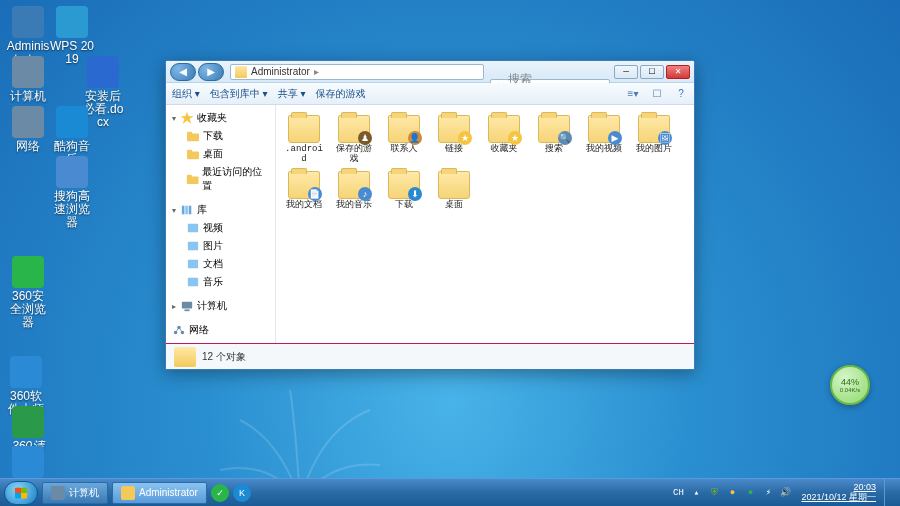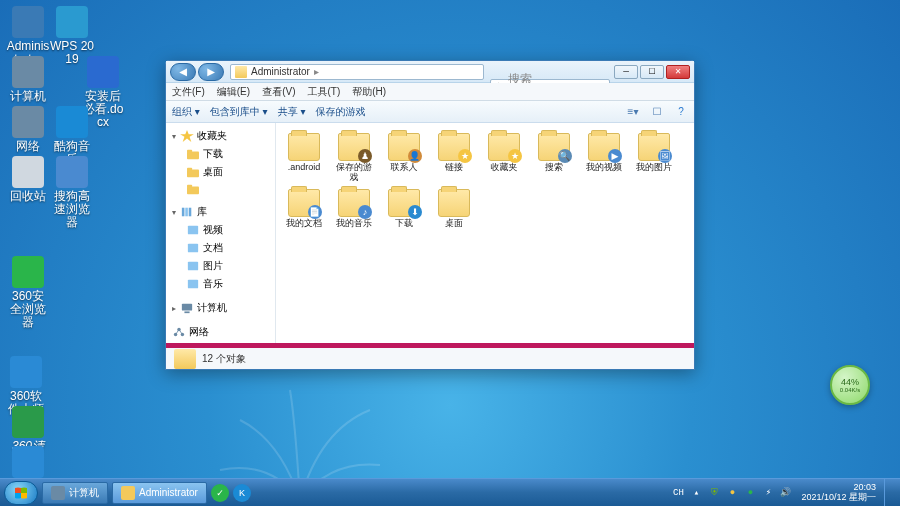--- a/index.html
+++ b/index.html
@@ -52,40 +52,40 @@
 .sgroup .shead .sico { width:14px; height:12px; margin-right:3px; }
 .sgroup .sitem { display:flex; align-items:center; padding:2px 6px 2px 20px; cursor:pointer; }
 .sgroup .sitem .sico { width:14px; height:12px; margin-right:3px; }
 
 .content { flex:1; padding:10px 8px; display:flex; flex-wrap:wrap; align-content:flex-start; gap:6px 10px; overflow:auto; }
 .fitem { width:40px; text-align:center; cursor:pointer; }
 .fitem .fimg { width:32px; height:28px; margin:0 auto 2px; position:relative; }
 .fitem .fimg .folder { width:100%; height:100%; background:linear-gradient(#ffe9a8 0%,#f6d477 100%); border-radius:2px 2px 3px 3px; position:relative; border:1px solid #d9b95a; }
 .fitem .fimg .folder:before { content:""; position:absolute; top:-4px; left:2px; width:14px; height:5px; background:#f6d477; border:1px solid #d9b95a; border-bottom:none; border-radius:2px 2px 0 0; }
 .fitem .fimg .badge { position:absolute; right:-2px; bottom:-2px; width:14px; height:14px; border-radius:50%; display:flex; align-items:center; justify-content:center; font-size:9px; color:#fff; }
-.fitem .flbl { font-size:9px; color:#222; line-height:1.1; word-break:break-all; }
-
-.status { height:26px; border-top:5px solid #be185d; background:#f5f8fb; display:flex; align-items:center; padding:0 8px; font-size:10px; color:#333; gap:6px; }
+.fitem .flbl { font-size:9px; color:#222; line-height:1.1; word-break:break-all;font-family:Liberation Mono, monospace; }
+
+.status { height:26px; border-top:1px solid #be185d; background:#f5f8fb; display:flex; align-items:center; padding:0 8px; font-size:10px; color:#333; gap:6px; }
 .status .sfico { width:22px; height:20px; background:linear-gradient(#ffe9a8,#f3c95b); border-radius:2px; position:relative; }
 
 
 .netbadge { position:absolute; right:30px; top:365px; width:40px; height:40px; border-radius:50%; background:radial-gradient(circle at 35% 30%,#d4f5c8,#8ed96a); border:2px solid #6ab844; display:flex; flex-direction:column; align-items:center; justify-content:center; font-size:9px; color:#2a6a1a; box-shadow:0 2px 6px rgba(0,0,0,.3); }
 .netbadge .sub { font-size:6px; }
 
 
 .taskbar { position:absolute; left:0; right:0; bottom:0; height:28px; background:linear-gradient(#4a8acb,#2a6aa5 50%,#1a5a95); border-top:1px solid #5a9adb; display:flex; align-items:center; padding:0 4px; gap:4px; }
 .start { width:34px; height:24px; border-radius:12px; background:radial-gradient(circle at 40% 35%,#88d8f8,#1a7ac5); border:1px solid #0a5a95; display:flex; align-items:center; justify-content:center; cursor:pointer; }
 .start svg { width:16px; height:16px; }
 .tbitem { height:22px; padding:0 8px; background:linear-gradient(#6aa8db,#3a7ab5); border:1px solid #2a6aa5; border-radius:2px; display:flex; align-items:center; gap:4px; font-size:10px; color:#fff; cursor:pointer; }
 .tbitem.active { background:linear-gradient(#8ac4f0,#5a9adb); }
 .tbitem .tico { width:14px; height:14px; border-radius:2px; }
 .tbtray { width:18px; height:18px; border-radius:50%; display:flex; align-items:center; justify-content:center; cursor:pointer; }
 .tray { margin-left:auto; display:flex; align-items:center; gap:4px; padding-right:4px; }
 .tray .tic { width:14px; height:14px; display:flex; align-items:center; justify-content:center; font-size:9px; color:#fff; cursor:pointer;font-family:Liberation Mono, monospace; }
-.clock { color:#fff; font-size:9px; text-align:right; line-height:1.1; padding:0 4px; cursor:pointer; }
+.clock { color:#fff; font-size:9px; text-align:right; line-height:1.1; padding:0 4px; cursor:pointer;text-decoration:underline; }
 .showdesk { width:8px; height:28px; border-left:1px solid #5a9adb; cursor:pointer; }
 
 
 .ico-star { fill:#f5c542; }
 </style>
 </head>
 <body>
 
 <div class="desktop" id="desktop">
     <div class="dicon" style="left: 6px; top: 6px;">
@@ -104,24 +104,20 @@
       <div class="img" style="background:#2a6ad0"></div>
       <div class="lbl">安装后必看.docx</div>
     </div>
     <div class="dicon" style="left: 6px; top: 106px;">
       <div class="img" style="background:#6a8aa5"></div>
       <div class="lbl">网络</div>
     </div>
     <div class="dicon" style="left: 50px; top: 106px;">
       <div class="img" style="background:#1a8ad5"></div>
       <div class="lbl">酷狗音乐</div>
-    </div>
-    <div class="dicon" style="left: 6px; top: 156px;">
-      <div class="img" style="background:#d0d8e0"></div>
-      <div class="lbl">回收站</div>
     </div>
     <div class="dicon" style="left: 50px; top: 156px;">
       <div class="img" style="background:#4a8ad0"></div>
       <div class="lbl">搜狗高速浏览器</div>
     </div>
     <div class="dicon" style="left: 6px; top: 256px;">
       <div class="img" style="background:#2ab54a"></div>
       <div class="lbl">360安全浏览器</div>
     </div>
     <div class="dicon" style="left: 4px; top: 356px;">
@@ -162,27 +158,20 @@
         </svg>
       <span>搜索 Administrator</span>
     </div>
     <div class="win-ctrls">
       <div class="win-ctrl">─</div>
       <div class="win-ctrl">☐</div>
       <div class="win-ctrl close">✕</div>
     </div>
   </div>
 
-  <div class="menubar" id="menubar">
-      <span>文件(F)</span>
-      <span>编辑(E)</span>
-      <span>查看(V)</span>
-      <span>工具(T)</span>
-      <span>帮助(H)</span>
-    </div>
 
   <div class="toolbar">
     <div class="tbtn">组织 ▾</div>
     <div class="tbtn">包含到库中 ▾</div>
     <div class="tbtn">共享 ▾</div>
     <div class="tbtn">保存的游戏</div>
     <div class="spacer"></div>
     <div class="ticon">≡▾</div>
     <div class="ticon">☐</div>
     <div class="ticon" style="color:#2a7ad0">?</div>
@@ -211,20 +200,21 @@
                 <rect x="1" y="4" width="14" height="9" fill="#f3c95b" rx="1"></rect>
                 <rect x="1" y="2" width="6" height="3" fill="#f3c95b" rx="1"></rect>
               </svg>
               <span>桌面</span>
             </div>
             <div class="sitem">
               <svg class="sico" viewBox="0 0 16 14">
                 <rect x="1" y="4" width="14" height="9" fill="#f3c95b" rx="1"></rect>
                 <rect x="1" y="2" width="6" height="3" fill="#f3c95b" rx="1"></rect>
               </svg>
+              <span>最近访问的位置</span>
             </div>
           </div>
       </div>
       <div class="sgroup">
         <div class="shead">
           <span class="tri">▾</span>
           <svg class="sico" viewBox="0 0 16 14">
               <rect x="2" y="2" width="3" height="10" fill="#6aa8db"></rect>
               <rect x="6" y="2" width="3" height="10" fill="#8ac4f0"></rect>
               <rect x="10" y="2" width="3" height="10" fill="#6aa8db"></rect>
@@ -235,27 +225,27 @@
             <div class="sitem">
               <svg class="sico" viewBox="0 0 16 14">
                 <rect x="2" y="2" width="12" height="10" fill="#8ac4f0" rx="1"></rect>
               </svg>
               <span>视频</span>
             </div>
             <div class="sitem">
               <svg class="sico" viewBox="0 0 16 14">
                 <rect x="2" y="2" width="12" height="10" fill="#8ac4f0" rx="1"></rect>
               </svg>
+              <span>图片</span>
+            </div>
+            <div class="sitem">
+              <svg class="sico" viewBox="0 0 16 14">
+                <rect x="2" y="2" width="12" height="10" fill="#8ac4f0" rx="1"></rect>
+              </svg>
               <span>文档</span>
-            </div>
-            <div class="sitem">
-              <svg class="sico" viewBox="0 0 16 14">
-                <rect x="2" y="2" width="12" height="10" fill="#8ac4f0" rx="1"></rect>
-              </svg>
-              <span>图片</span>
             </div>
             <div class="sitem">
               <svg class="sico" viewBox="0 0 16 14">
                 <rect x="2" y="2" width="12" height="10" fill="#8ac4f0" rx="1"></rect>
               </svg>
               <span>音乐</span>
             </div>
           </div>
       </div>
       <div class="sgroup">

